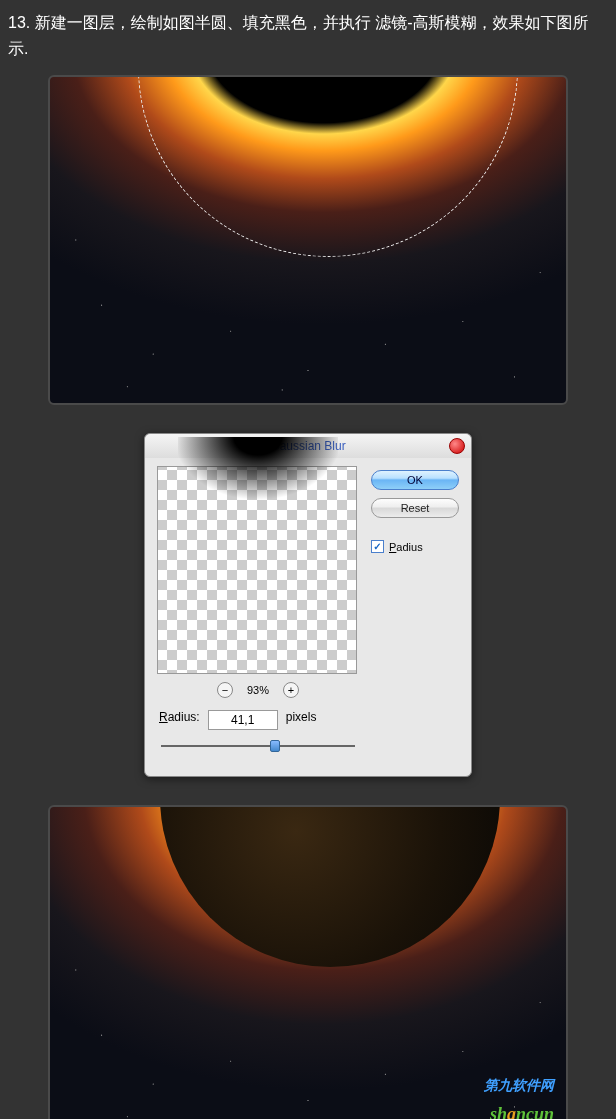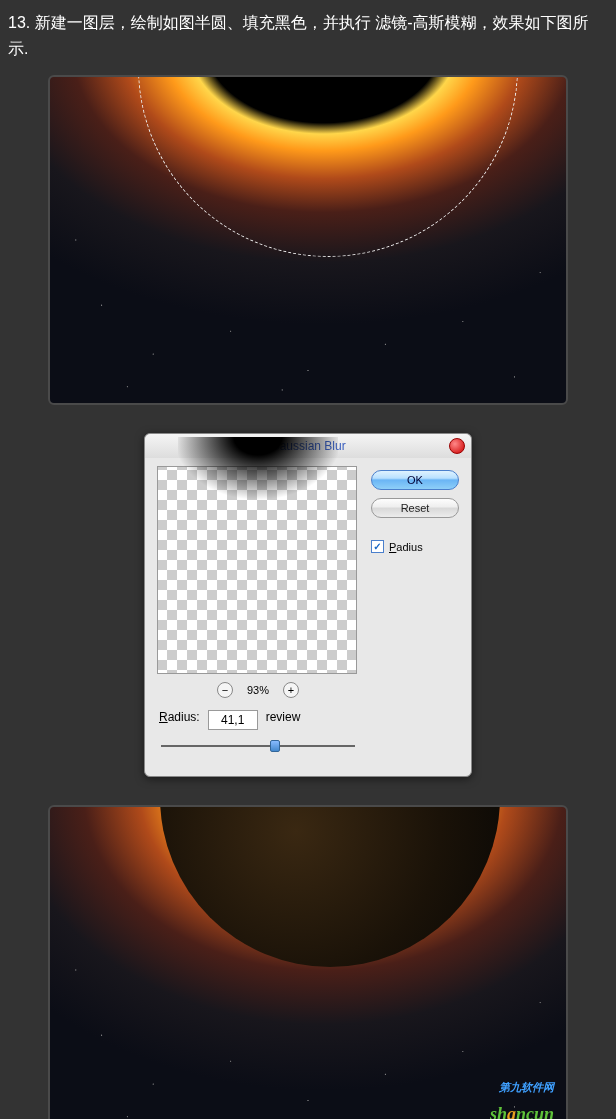--- a/index.html
+++ b/index.html
@@ -13,32 +13,32 @@
 .dlg-title{background:linear-gradient(#f5f5f5,#ddd);border-radius:6px 6px 0 0;padding:5px 8px;text-align:center;color:#3a5fbf;font-size:12px;position:relative}
 .close-btn{position:absolute;right:6px;top:4px;width:16px;height:16px;background:radial-gradient(circle at 35% 35%,#f88,#c00);border-radius:50%;border:1px solid #900}
 .dlg-body{padding:8px 12px 18px;display:flex;gap:12px}
 .preview-area{flex:1}
 .preview{width:200px;height:208px;border:1px solid #999;background:repeating-conic-gradient(#ccc 0% 25%,#fff 0% 50%) 50%/20px 20px;background-color:#fff;position:relative}
 .preview-shadow{position:absolute;top:-30px;left:20px;width:160px;height:110px;background:radial-gradient(ellipse 120px 90px at 50% 0%,#000 0%,#000 20%,rgba(0,0,0,.5) 45%,transparent 70%)}
 .zoom-row{display:flex;align-items:center;justify-content:center;gap:14px;padding:8px 0;font-size:11px}
 .zbtn{width:16px;height:16px;border:1px solid #888;border-radius:50%;background:#f5f5f5;display:flex;align-items:center;justify-content:center;font-size:11px;line-height:1}
 .radius-row{display:flex;align-items:flex-start;gap:8px;font-size:12px;padding:4px 2px}
 .radius-row u{text-decoration:underline}
-.radius-input{width:50px;padding:2px 4px;border:1px solid #999;background:#fff;text-align:center;font-size:12px}
+.radius-input{width:70px;padding:2px 4px;border:1px solid #999;background:#fff;text-align:center;font-size:12px}
 .slider{position:relative;height:12px;margin:6px 4px}
 .slider-track{height:2px;background:#666;position:absolute;top:5px;left:0;right:0}
 .slider-thumb{position:absolute;top:0;left:56%;width:10px;height:12px;background:linear-gradient(#8bf,#48c);border:1px solid #369;border-radius:2px}
 .btn-col{display:flex;flex-direction:column;gap:8px;padding-top:4px}
 .aqua-btn{width:88px;height:20px;border-radius:12px;border:1px solid #4a7fcc;background:linear-gradient(#dff2ff,#b8e0ff 40%,#6ab5f5 50%,#8ecff8);font-size:11px;color:#003;text-align:center;line-height:18px}
 .aqua-btn.reset{background:linear-gradient(#fdfdfd,#eee 45%,#d8d8d8 50%,#ececec);border-color:#999;color:#222}
 .chk-row{display:flex;align-items:center;gap:5px;margin-top:14px;font-size:11px}
 .chk{width:13px;height:13px;border:1px solid #4a7fcc;background:#fff;display:flex;align-items:center;justify-content:center;color:#1464c4;font-size:10px;font-weight:bold}
 .frame-2{width:520px;height:330px;background:radial-gradient(ellipse 400px 300px at 53% -5%,#7a4a1a 0%,#9a5a1a 15%,#d68a2a 24%,#ffd64a 30%,#ff9a1a 36%,#b04a1a 46%,#4a1f18 60%,#18161c 78%,#0b0d16 100%)}
 .planet{position:absolute;width:340px;height:340px;border-radius:50%;top:-180px;left:110px;background:radial-gradient(circle at 40% 60%,#3a2812,#1a1208 50%,#0a0805 80%)}
-.watermark{position:absolute;right:12px;bottom:38px;font-size:11px;font-weight:bold;color:#3fa0ff;font-style:italic}
+.watermark{position:absolute;right:12px;bottom:38px;font-size:14px;font-weight:bold;color:#3fa0ff;font-style:italic}
 .watermark2{position:absolute;right:12px;bottom:8px;font-size:18px;font-weight:bold;color:#5fc23a;font-style:italic;font-family:Georgia,serif}
 .watermark2 .o{color:#e8a020}
 </style>
 </head>
 <body>
 
 <div class="instruction">
   <span>13.</span>
   <span>新建一图层，绘制如图半圆、填充黑色，并执行 滤镜-高斯模糊，效果如下图所示.</span>
 </div>
@@ -63,21 +63,21 @@
             <span>−</span>
           </div>
         <span>93%</span>
         <div class="zbtn">
             <span>+</span>
           </div>
       </div>
       <div class="radius-row">
         <span><u>R</u><span>adius:</span></span>
         <input class="radius-input" value="41,1" style="">
-        <span>review</span>
+        <span>pixels</span>
       </div>
       <div class="slider">
         <div class="slider-track"></div>
         <div class="slider-thumb"></div>
       </div>
     </div>
     <div class="btn-col">
       <div class="aqua-btn">OK</div>
       <div class="aqua-btn reset">Reset</div>
       <div class="chk-row">

